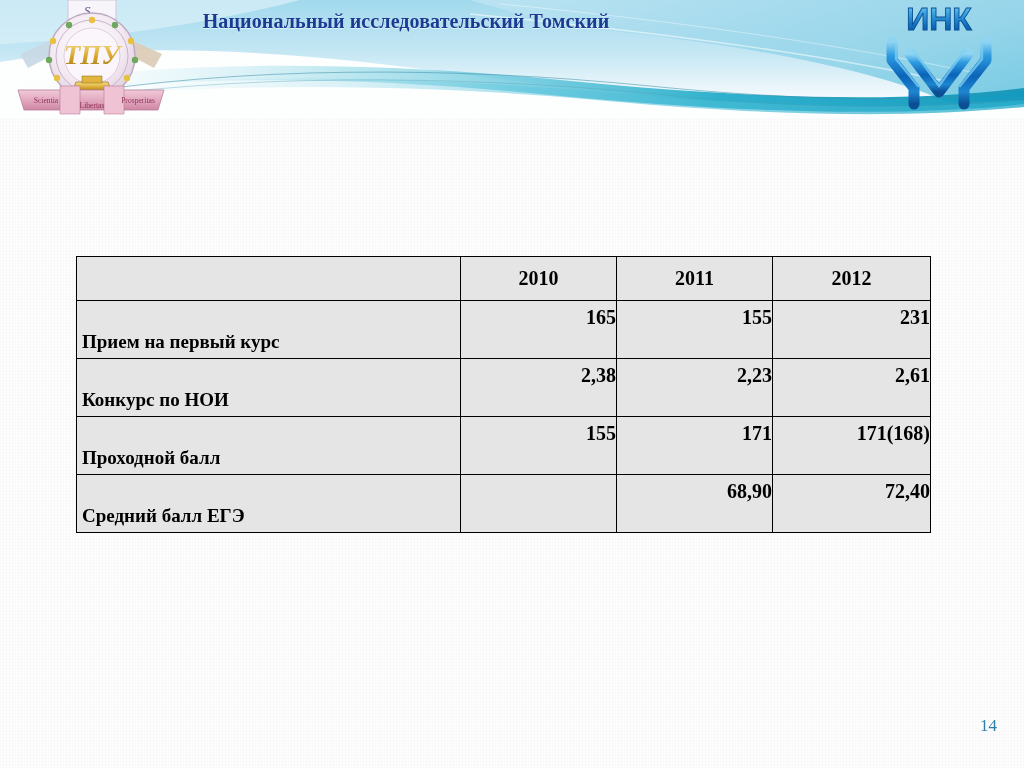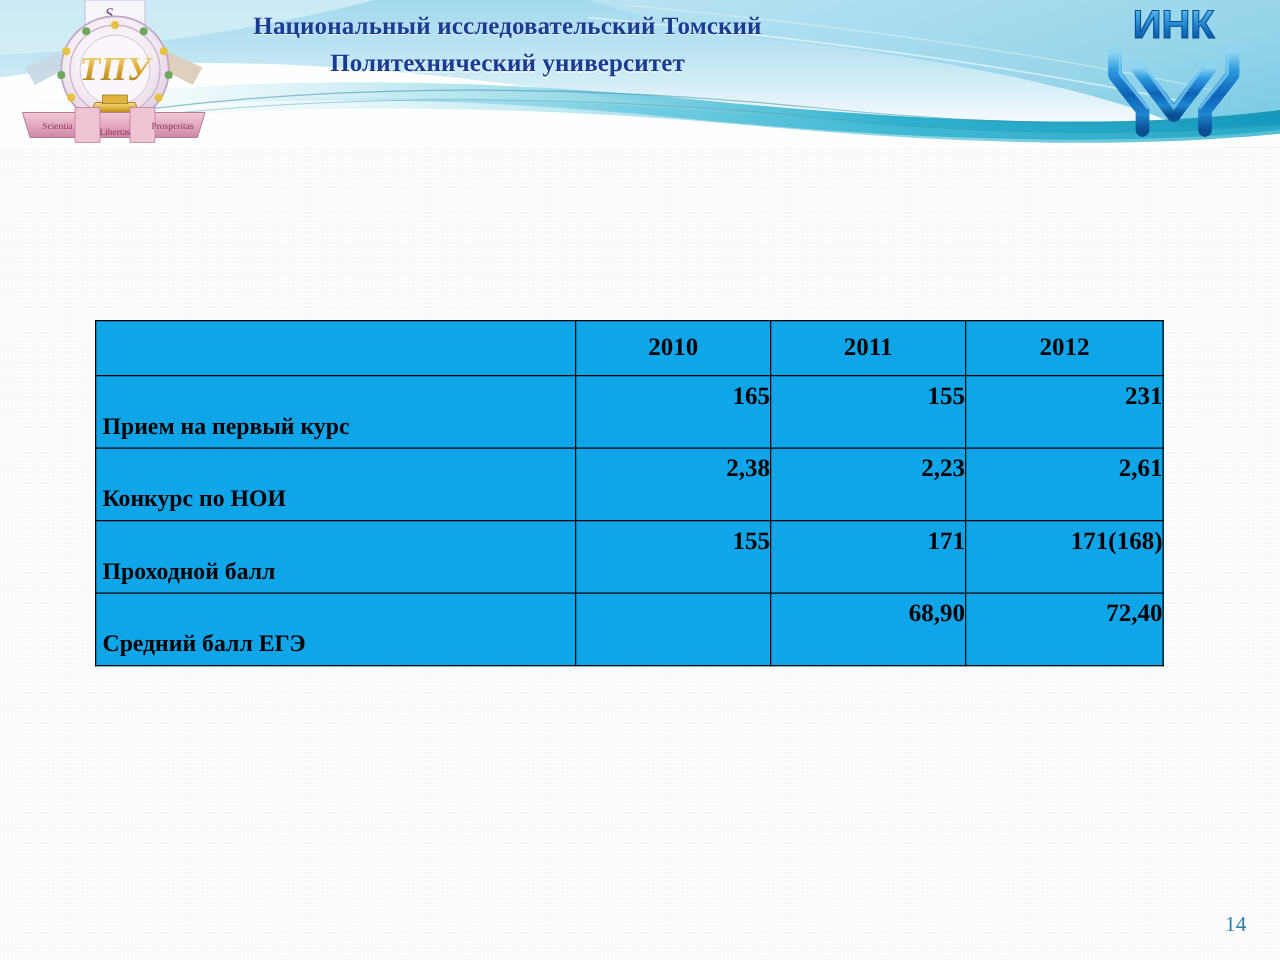--- a/index.html
+++ b/index.html
@@ -82,21 +82,21 @@
   }
 
   
   #data-table {
     position:absolute;
     left:76px; top:256px;
     width:854px;
     border-collapse:collapse;
     table-layout:fixed;
     z-index:4;
-    background:#0ea5e9;
+    background:#e5e5e5;
     font-family:"Liberation Serif", serif;
   }
   #data-table col.c-label { width:384px; }
   #data-table col.c-yr    { width:156px; }
   #data-table col.c-yr3   { width:158px; }
 
   #data-table th, #data-table td {
     border:1.6px solid #000;
     padding:0;
   }
@@ -142,21 +142,21 @@
     font-weight:bold;
     font-size:27px;
     line-height:36px;
     letter-spacing:-.1px;
   }
   #bottom-note .bn-line { display:block; white-space:nowrap; }
 
   
   #page-number {
     position:absolute;
-    right:27px; bottom:18px;
+    right:27px; bottom:32px;
     z-index:4;
     color:#2C7FA8;
     font-family:"Liberation Serif", serif;
     font-size:17px;
     font-weight:normal;
   }
 </style>
 </head>
 <body>
 
@@ -299,21 +299,20 @@
       </g>
       <g stroke="#7FD0F4" stroke-width="2.4" fill="none" opacity=".75" stroke-linecap="round">
         <path d="M30,46 L30,59 L52,86"></path>
         <path d="M116,46 L116,59 L94,86"></path>
         <path d="M47,50 L73,86 L99,50"></path>
       </g>
     </svg>
 
     <div id="header-title">
       <span class="ht-line ht-line1">Национальный исследовательский Томский</span>
-      <span class="ht-line ht-line2">Политехнический  университет</span>
     </div>
   </div>
 
 
   <table id="data-table">
     <colgroup>
       <col class="c-label">
         <col class="c-yr">
         <col class="c-yr">
         <col class="c-yr3">

